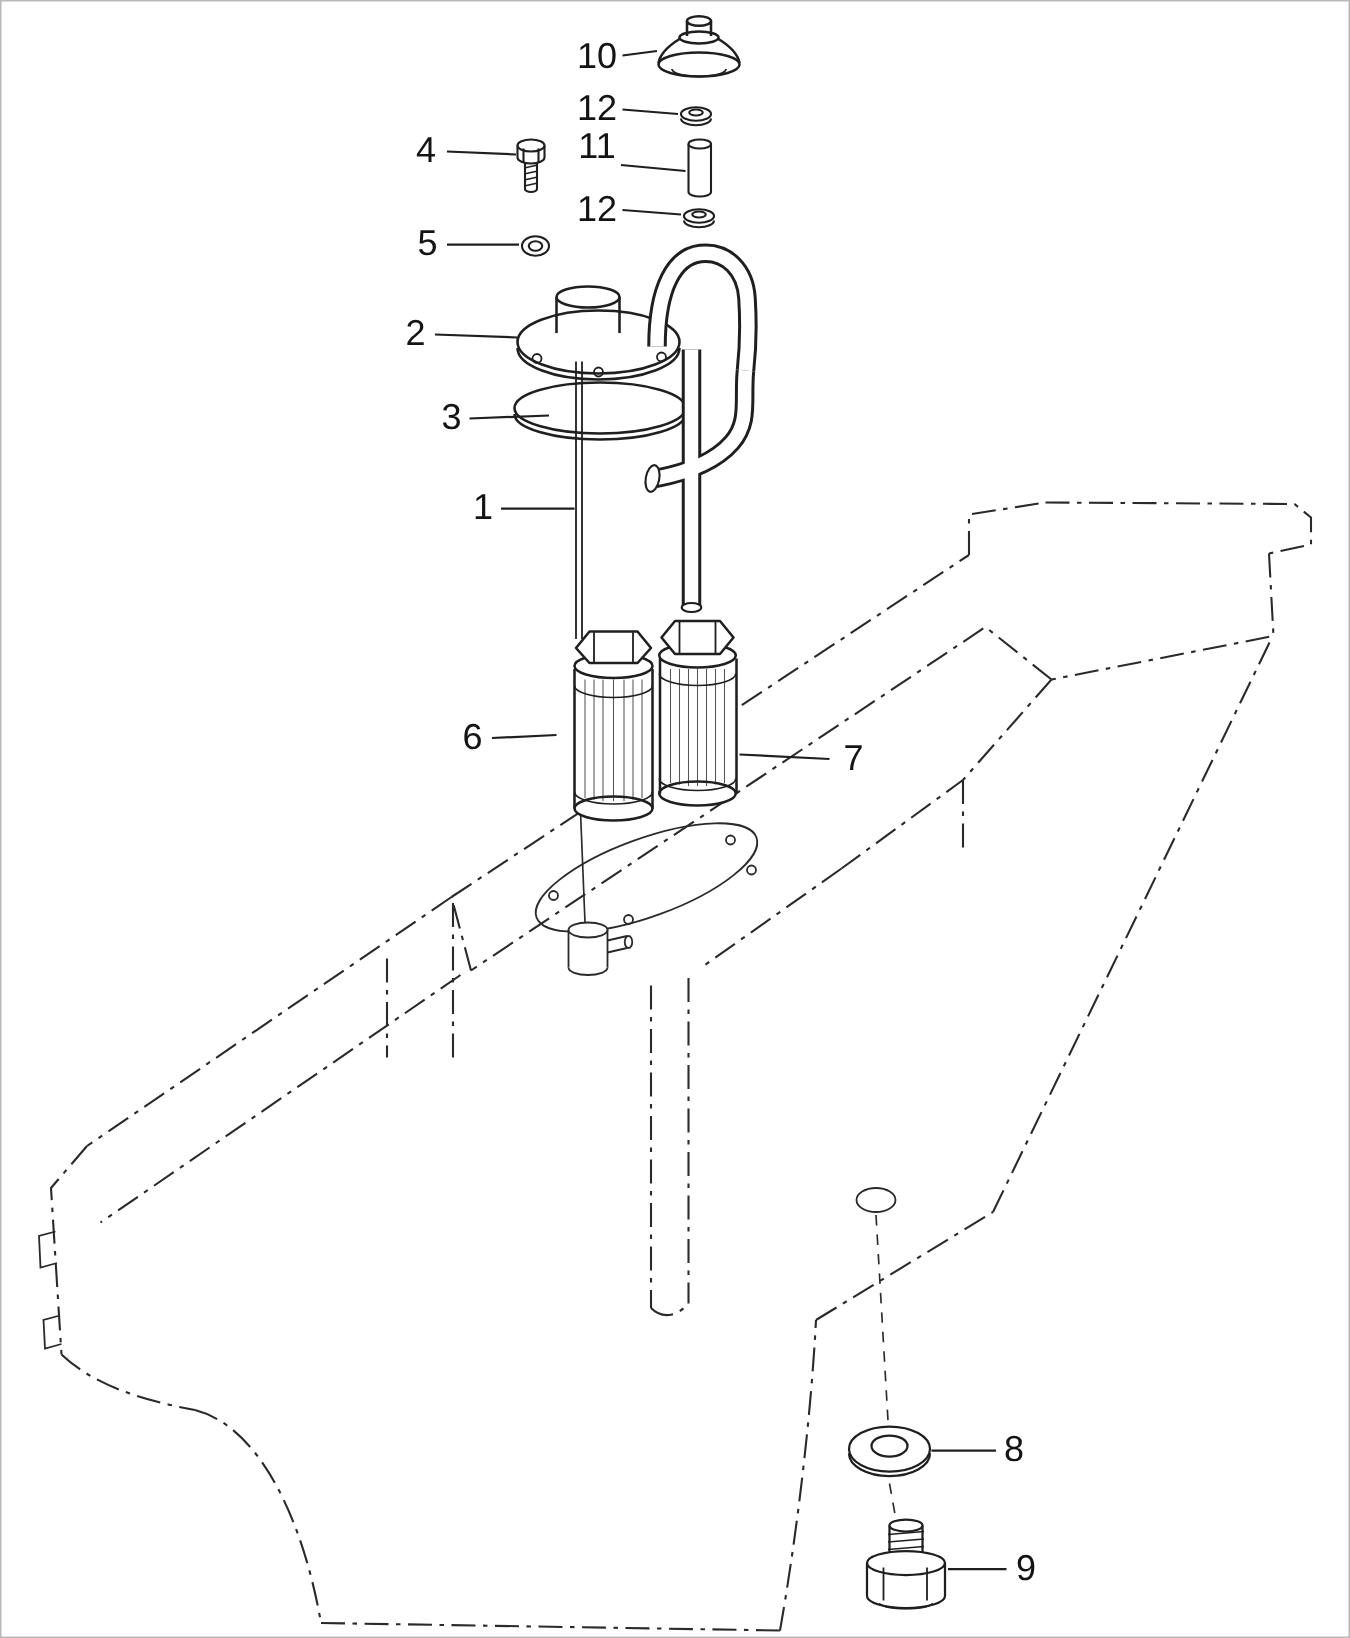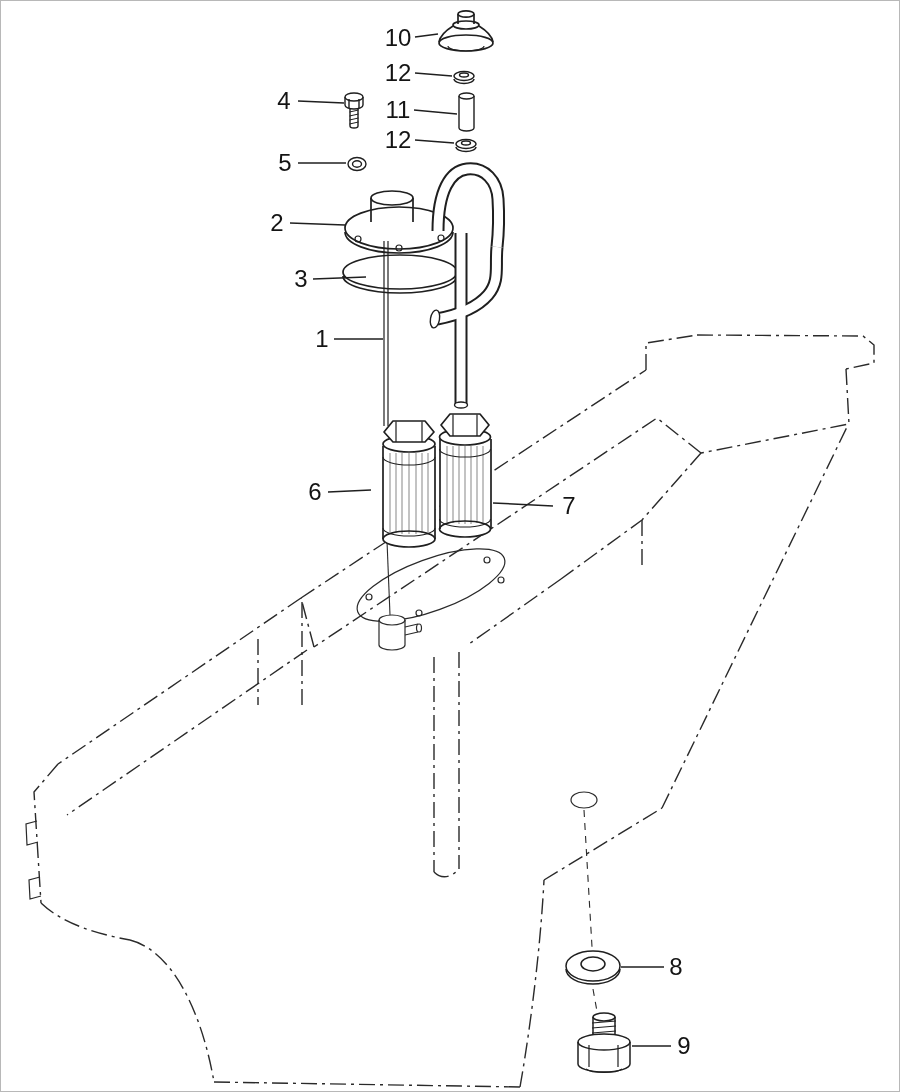--- a/index.html
+++ b/index.html
@@ -216,21 +216,21 @@
       <line x1="327" y1="491" x2="370" y2="489"></line>
       <line x1="492" y1="502" x2="552" y2="505"></line>
       <line x1="620" y1="966" x2="663" y2="966"></line>
       <line x1="631" y1="1045" x2="670" y2="1045"></line>
     </g>
   </svg>
 
   <div class="callout" style="left:397px; top:37px">10</div>
   <div class="callout" style="left:397px; top:72px">12</div>
   <div class="callout" style="left:283px; top:100px">4</div>
-  <div class="callout" style="left:397px; top:109px">11</div>
+  <div class="callout" style="left:397px; top:97px">11</div>
   <div class="callout" style="left:397px; top:139px">12</div>
   <div class="callout" style="left:284px; top:162px">5</div>
   <div class="callout" style="left:276px; top:222px">2</div>
   <div class="callout" style="left:300px; top:278px">3</div>
   <div class="callout" style="left:321px; top:338px">1</div>
   <div class="callout" style="left:314px; top:491px">6</div>
   <div class="callout" style="left:568px; top:505px">7</div>
   <div class="callout" style="left:675px; top:966px">8</div>
   <div class="callout" style="left:683px; top:1045px">9</div>
 

